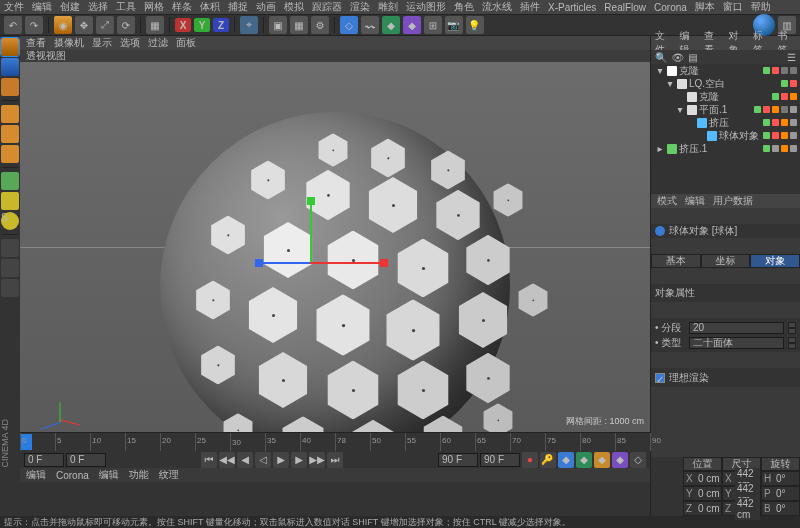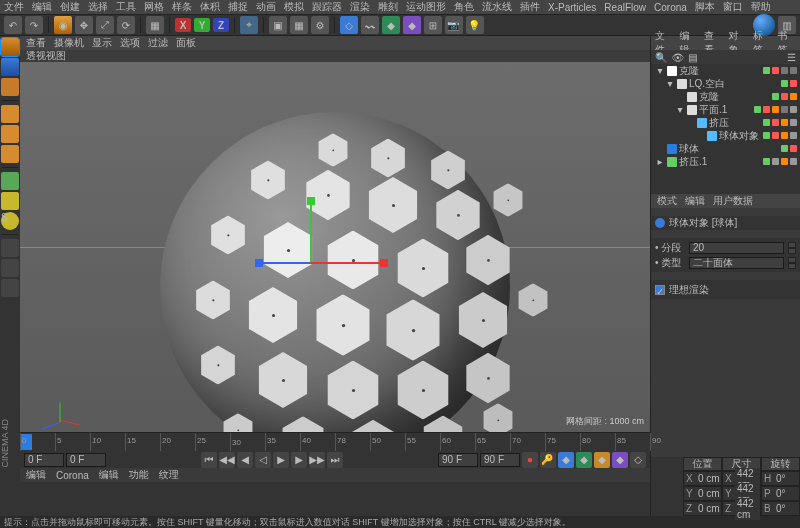--- a/index.html
+++ b/index.html
@@ -37,21 +37,21 @@
   .btmtabs{height:14px;background:#3a3a3a;display:flex;gap:10px;padding:0 6px;font-size:9px;align-items:center;}
   .rightcol{width:150px;background:#3a3a3a;display:flex;flex-direction:column;border-left:1px solid #222;}
   .rtabs{height:14px;background:#444;display:flex;gap:6px;padding:0 4px;font-size:9px;align-items:center;}
   .rtools{height:14px;background:#383838;display:flex;gap:4px;padding:0 4px;align-items:center;}
   .objtree{flex:0 0 130px;background:#333;overflow:hidden;font-size:9px;}
   .trow{display:flex;align-items:center;height:13px;padding-left:4px;gap:2px;}
   .trow .exp{width:10px;text-align:center;color:#bbb;}
   .trow .oico{width:10px;height:10px;border-radius:1px;}
   .trow .dots{margin-left:auto;display:flex;gap:2px;padding-right:3px;}
   .dot{width:7px;height:7px;border-radius:1px;}
-  .attr{flex:1;background:#3a3a3a;display:flex;flex-direction:column;gap:8px;font-size:9px;}
+  .attr{flex:1;background:#3a3a3a;display:flex;flex-direction:column;gap:16px;font-size:9px;}
   .atabs{height:14px;background:#444;display:flex;gap:8px;padding:0 6px;align-items:center;}
   .atitle{height:14px;background:#333;display:flex;align-items:center;padding:0 4px;gap:4px;}
   .attabs{display:flex;height:14px;}
   .attabs div{flex:1;background:#3f3f3f;border:1px solid #222;display:flex;align-items:center;justify-content:center;}
   .attabs div.sel{background:#30578f;color:#fff;}
   .group{background:#333;padding:2px 4px;}
   .prow{display:flex;align-items:center;height:15px;gap:4px;}
   .prow .lab{width:30px;}
   .prow .pin{flex:1;height:12px;background:#3f3f3f;border:1px solid #1a1a1a;display:flex;align-items:center;padding:0 3px;}
   .prow .spn{width:8px;height:12px;background:#444;display:flex;flex-direction:column;}
@@ -360,29 +360,20 @@
           <span class="oico" style="background:#5bf"></span>
           <span>球体对象</span>
           <div class="dots">
             <div class="dot" style="background: rgb(102, 204, 102);"></div>
             <div class="dot" style="background: rgb(255, 85, 85);"></div>
             <div class="dot" style="background: rgb(255, 136, 0);"></div>
             <div class="dot" style="background: rgb(153, 153, 153);"></div>
           </div>
         </div>
         <div class="trow" style="padding-left: 4px;">
-          <span class="exp"></span>
-          <span class="oico" style="background:#2a7de1"></span>
-          <span>球体</span>
-          <div class="dots">
-            <div class="dot" style="background: rgb(102, 204, 102);"></div>
-            <div class="dot" style="background: rgb(255, 85, 85);"></div>
-          </div>
-        </div>
-        <div class="trow" style="padding-left: 4px;">
           <span class="exp">▸</span>
           <span class="oico" style="background:#6c6"></span>
           <span>挤压.1</span>
           <div class="dots">
             <div class="dot" style="background: rgb(102, 204, 102);"></div>
             <div class="dot" style="background: rgb(153, 153, 153);"></div>
             <div class="dot" style="background: rgb(255, 136, 0);"></div>
             <div class="dot" style="background: rgb(153, 153, 153);"></div>
           </div>
         </div>
@@ -391,20 +382,26 @@
     <div class="attr">
       <div class="atabs" id="atabs">
           <span>模式</span>
           <span>编辑</span>
           <span>用户数据</span>
         </div>
       <div class="atitle">
         <div style="width:10px;height:10px;border-radius:50%;background:#3a7bd5"></div>
         <span>球体对象 [球体]</span>
       </div>
+      <div class="attabs" id="attabs">
+          <div>基本</div>
+          <div>坐标</div>
+          <div class="sel">对象</div>
+        </div>
+      <div class="group">对象属性</div>
       <div class="group" id="props">
           <div class="prow">
             <span class="lab">• 分段</span>
             <div class="pin">20</div>
             <div class="spn">
               <div></div>
               <div></div>
             </div>
           </div>
           <div class="prow">

